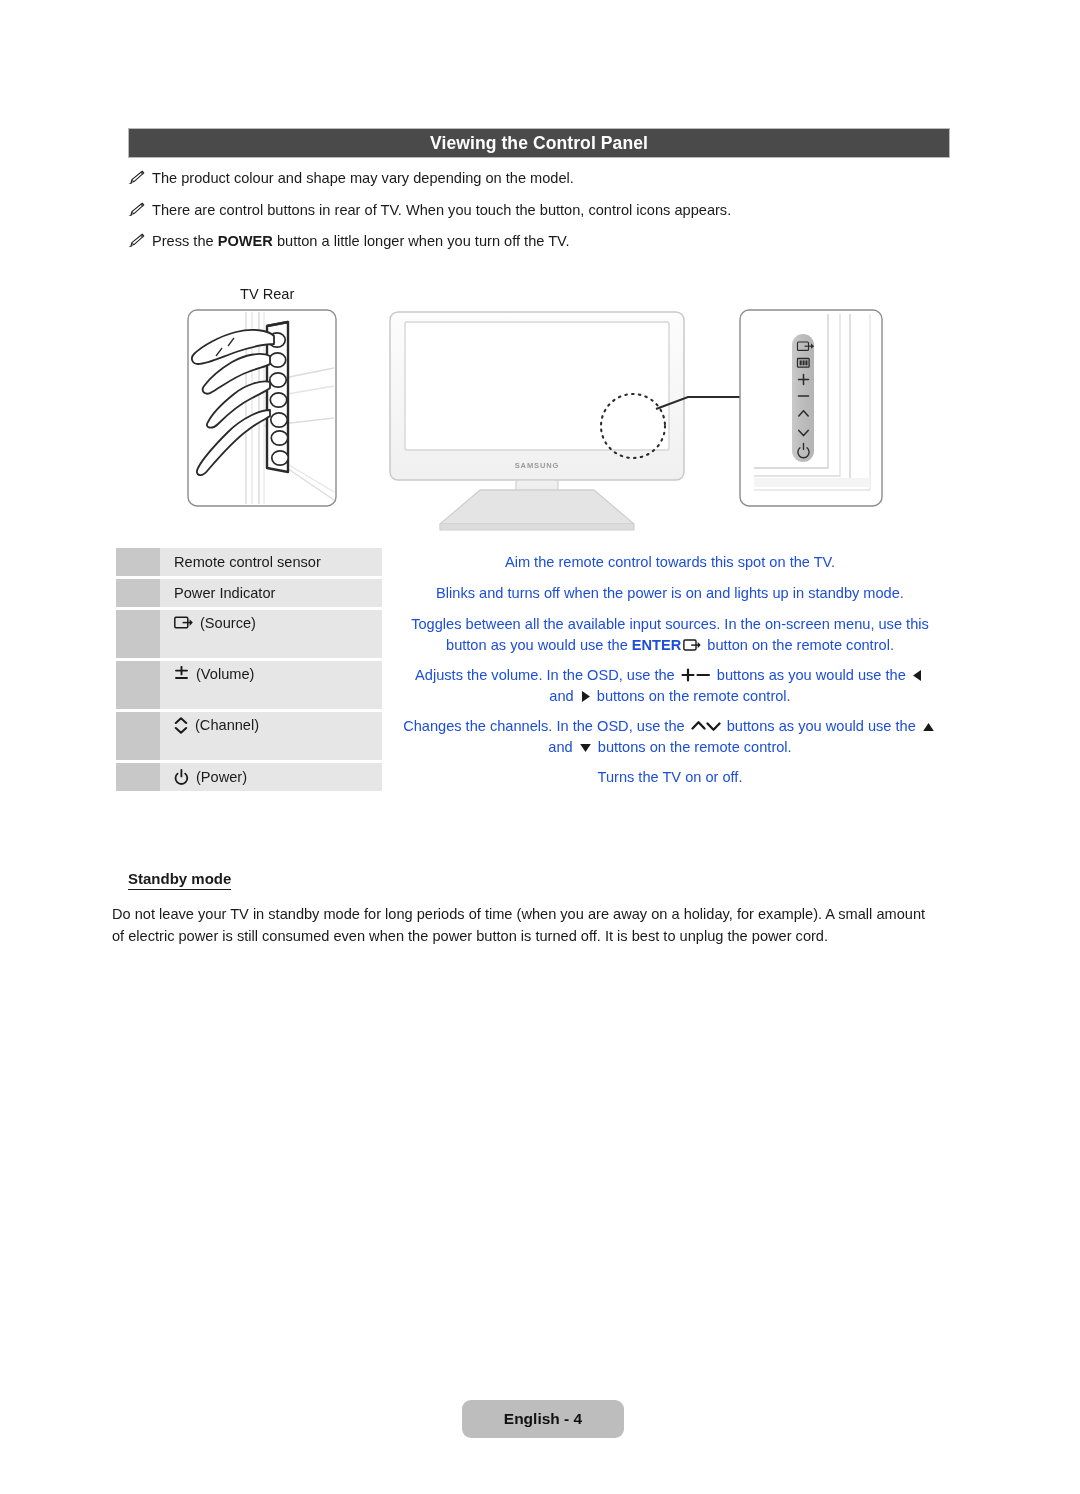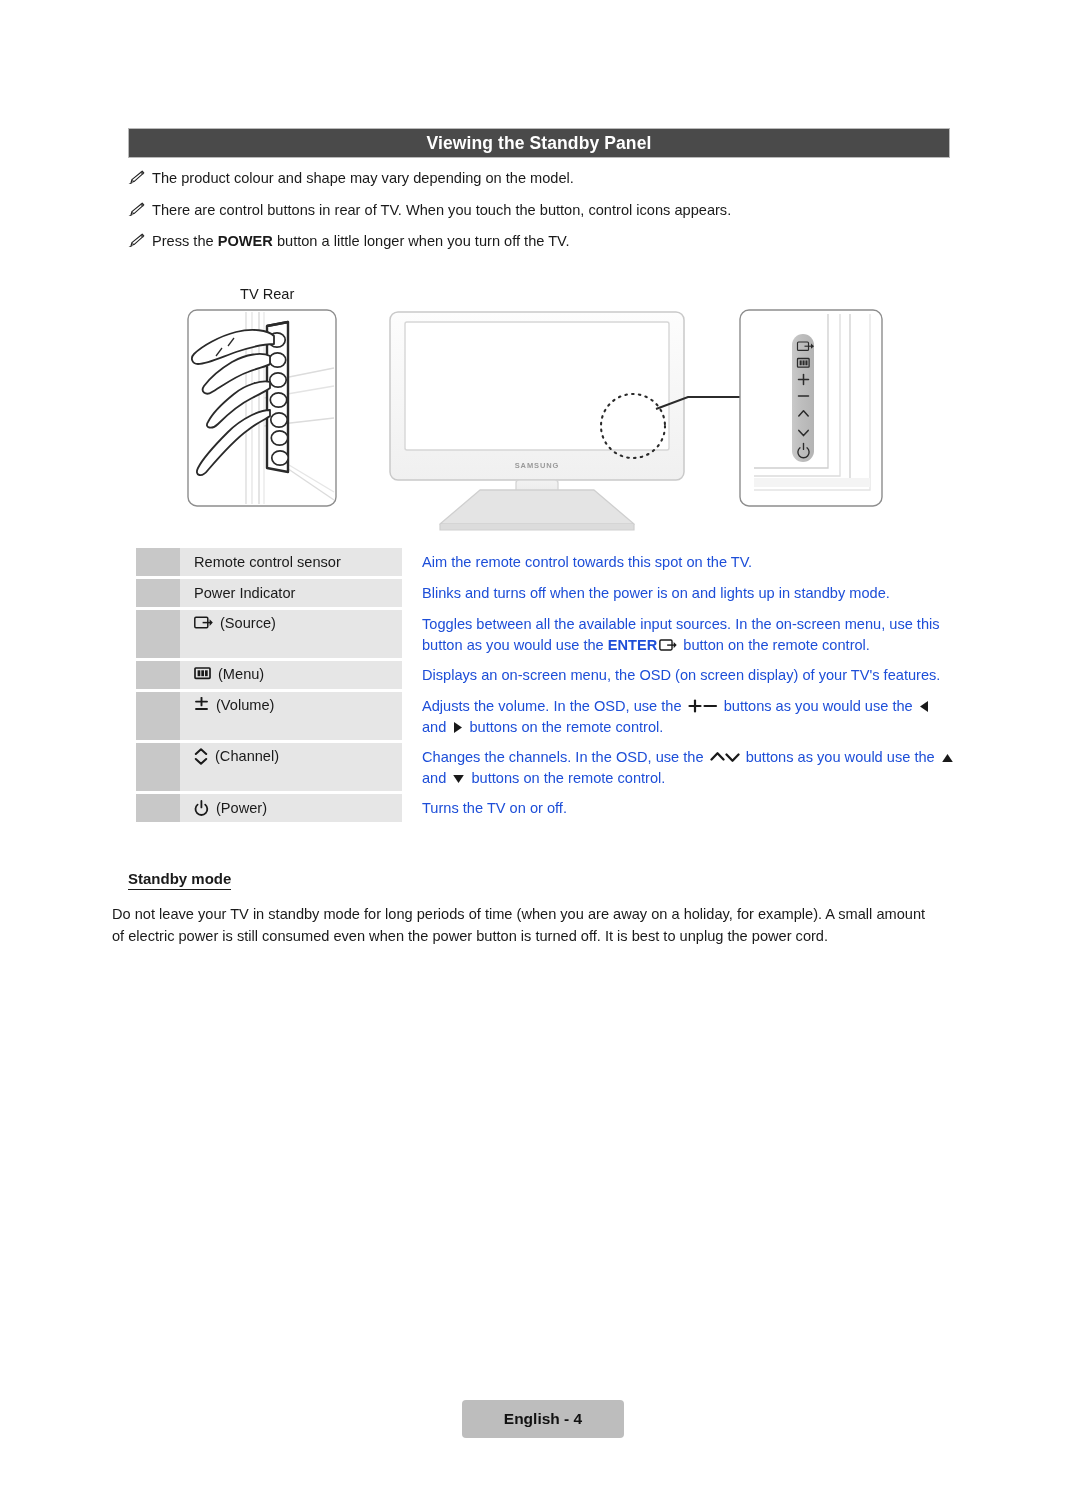--- a/index.html
+++ b/index.html
@@ -81,23 +81,24 @@
     left: 112px;
     top: 0px;
     font-size: 14.6px;
     color: #1a1a1a;
     white-space: nowrap;
   }
 
   
   .spec-table {
     position: absolute;
-    left: 136px;
+    left: 116px;
     top: 548px;
     width: 822px;
+    text-align: center;
   }
   .srow {
     display: flex;
     align-items: stretch;
     margin-bottom: 3px;
     min-height: 28px;
   }
   .swatch {
     width: 44px;
     flex: 0 0 44px;
@@ -162,38 +163,38 @@
   }
 
   
   .footer {
     position: absolute;
     left: 462px;
     top: 1400px;
     width: 162px;
     height: 38px;
     background: #bdbdbd;
-    border-radius: 4px;
+    border-radius: 9px;
     display: flex;
     align-items: center;
     justify-content: center;
   }
   .footer-text {
     font-size: 15.5px;
     font-weight: bold;
     color: #111111;
   }
 </style>
 </head>
 <body>
 
 <div class="page">
 
   <div class="title-bar">
-    <span class="title-text">Viewing the Standby Panel</span>
+    <span class="title-text">Viewing the Control Panel</span>
   </div>
 
   <div class="notes">
     <div class="note">
       <span class="pencil-icon">
         <svg width="17" height="15" viewBox="0 0 17 15">
           <path d="M14.2 1.2 L15.8 2.9 L6.0 11.6 L3.0 12.6 L3.9 9.6 Z" fill="#ffffff" stroke="#222" stroke-width="1.1" stroke-linejoin="round"></path>
           <path d="M12.9 2.4 L14.6 4.1" stroke="#222" stroke-width="0.9"></path>
           <path d="M3.9 9.6 L6.0 11.6" stroke="#222" stroke-width="0.9"></path>
           <path d="M2.4 12.9 L0.6 14.1 L4.6 13.9 Z" fill="#222"></path>
@@ -383,37 +384,20 @@
         </span>
         <span>(Source)</span>
       </div>
       <div class="sdesc"><span>Toggles between all the available input sources. In the on-screen menu, use this button as you would use the </span><b>ENTER</b><span class="ico-inline"><svg width="18" height="14" viewBox="0 0 19 15">
               <rect x="0.8" y="2.2" width="13" height="10.6" rx="1.2" fill="none" stroke="#1a1a1a" stroke-width="1.5"></rect>
               <path d="M8.6 7.6 L16 7.6" stroke="#1a1a1a" stroke-width="1.5"></path>
               <path d="M15.6 4.2 L15.6 11 L18.8 7.6 Z" fill="#1a1a1a"></path>
             </svg></span><span> button on the remote control.</span></div>
     </div>
 
-    <div class="srow tall">
-      <div class="swatch"></div>
-      <div class="slabel">
-        <span class="ico">
-          <svg width="17" height="14" viewBox="0 0 17 14">
-            <rect x="1" y="2" width="15" height="10.4" rx="0.8" fill="none" stroke="#1a1a1a" stroke-width="1.7"></rect>
-            <rect x="3.6" y="4.3" width="2.7" height="5.9" fill="#1a1a1a"></rect>
-            <rect x="7.3" y="4.3" width="2.7" height="5.9" fill="#1a1a1a"></rect>
-            <rect x="11" y="4.3" width="2.7" height="5.9" fill="#1a1a1a"></rect>
-          </svg>
-        </span>
-        <span>(Menu)</span>
-      </div>
-      <div class="sdesc">
-        <span>Displays an on-screen menu, the OSD (on screen display) of your TV's features.</span>
-      </div>
-    </div>
 
     <div class="srow tall">
       <div class="swatch"></div>
       <div class="slabel">
         <span class="ico">
           <svg width="15" height="16" viewBox="0 0 15 16">
             <path d="M2 4.6 L13 4.6" stroke="#1a1a1a" stroke-width="1.9" stroke-linecap="round"></path>
             <path d="M7.5 0.8 L7.5 8.4" stroke="#1a1a1a" stroke-width="1.9" stroke-linecap="round"></path>
             <path d="M2 12 L13 12" stroke="#1a1a1a" stroke-width="1.9" stroke-linecap="round"></path>
           </svg>

